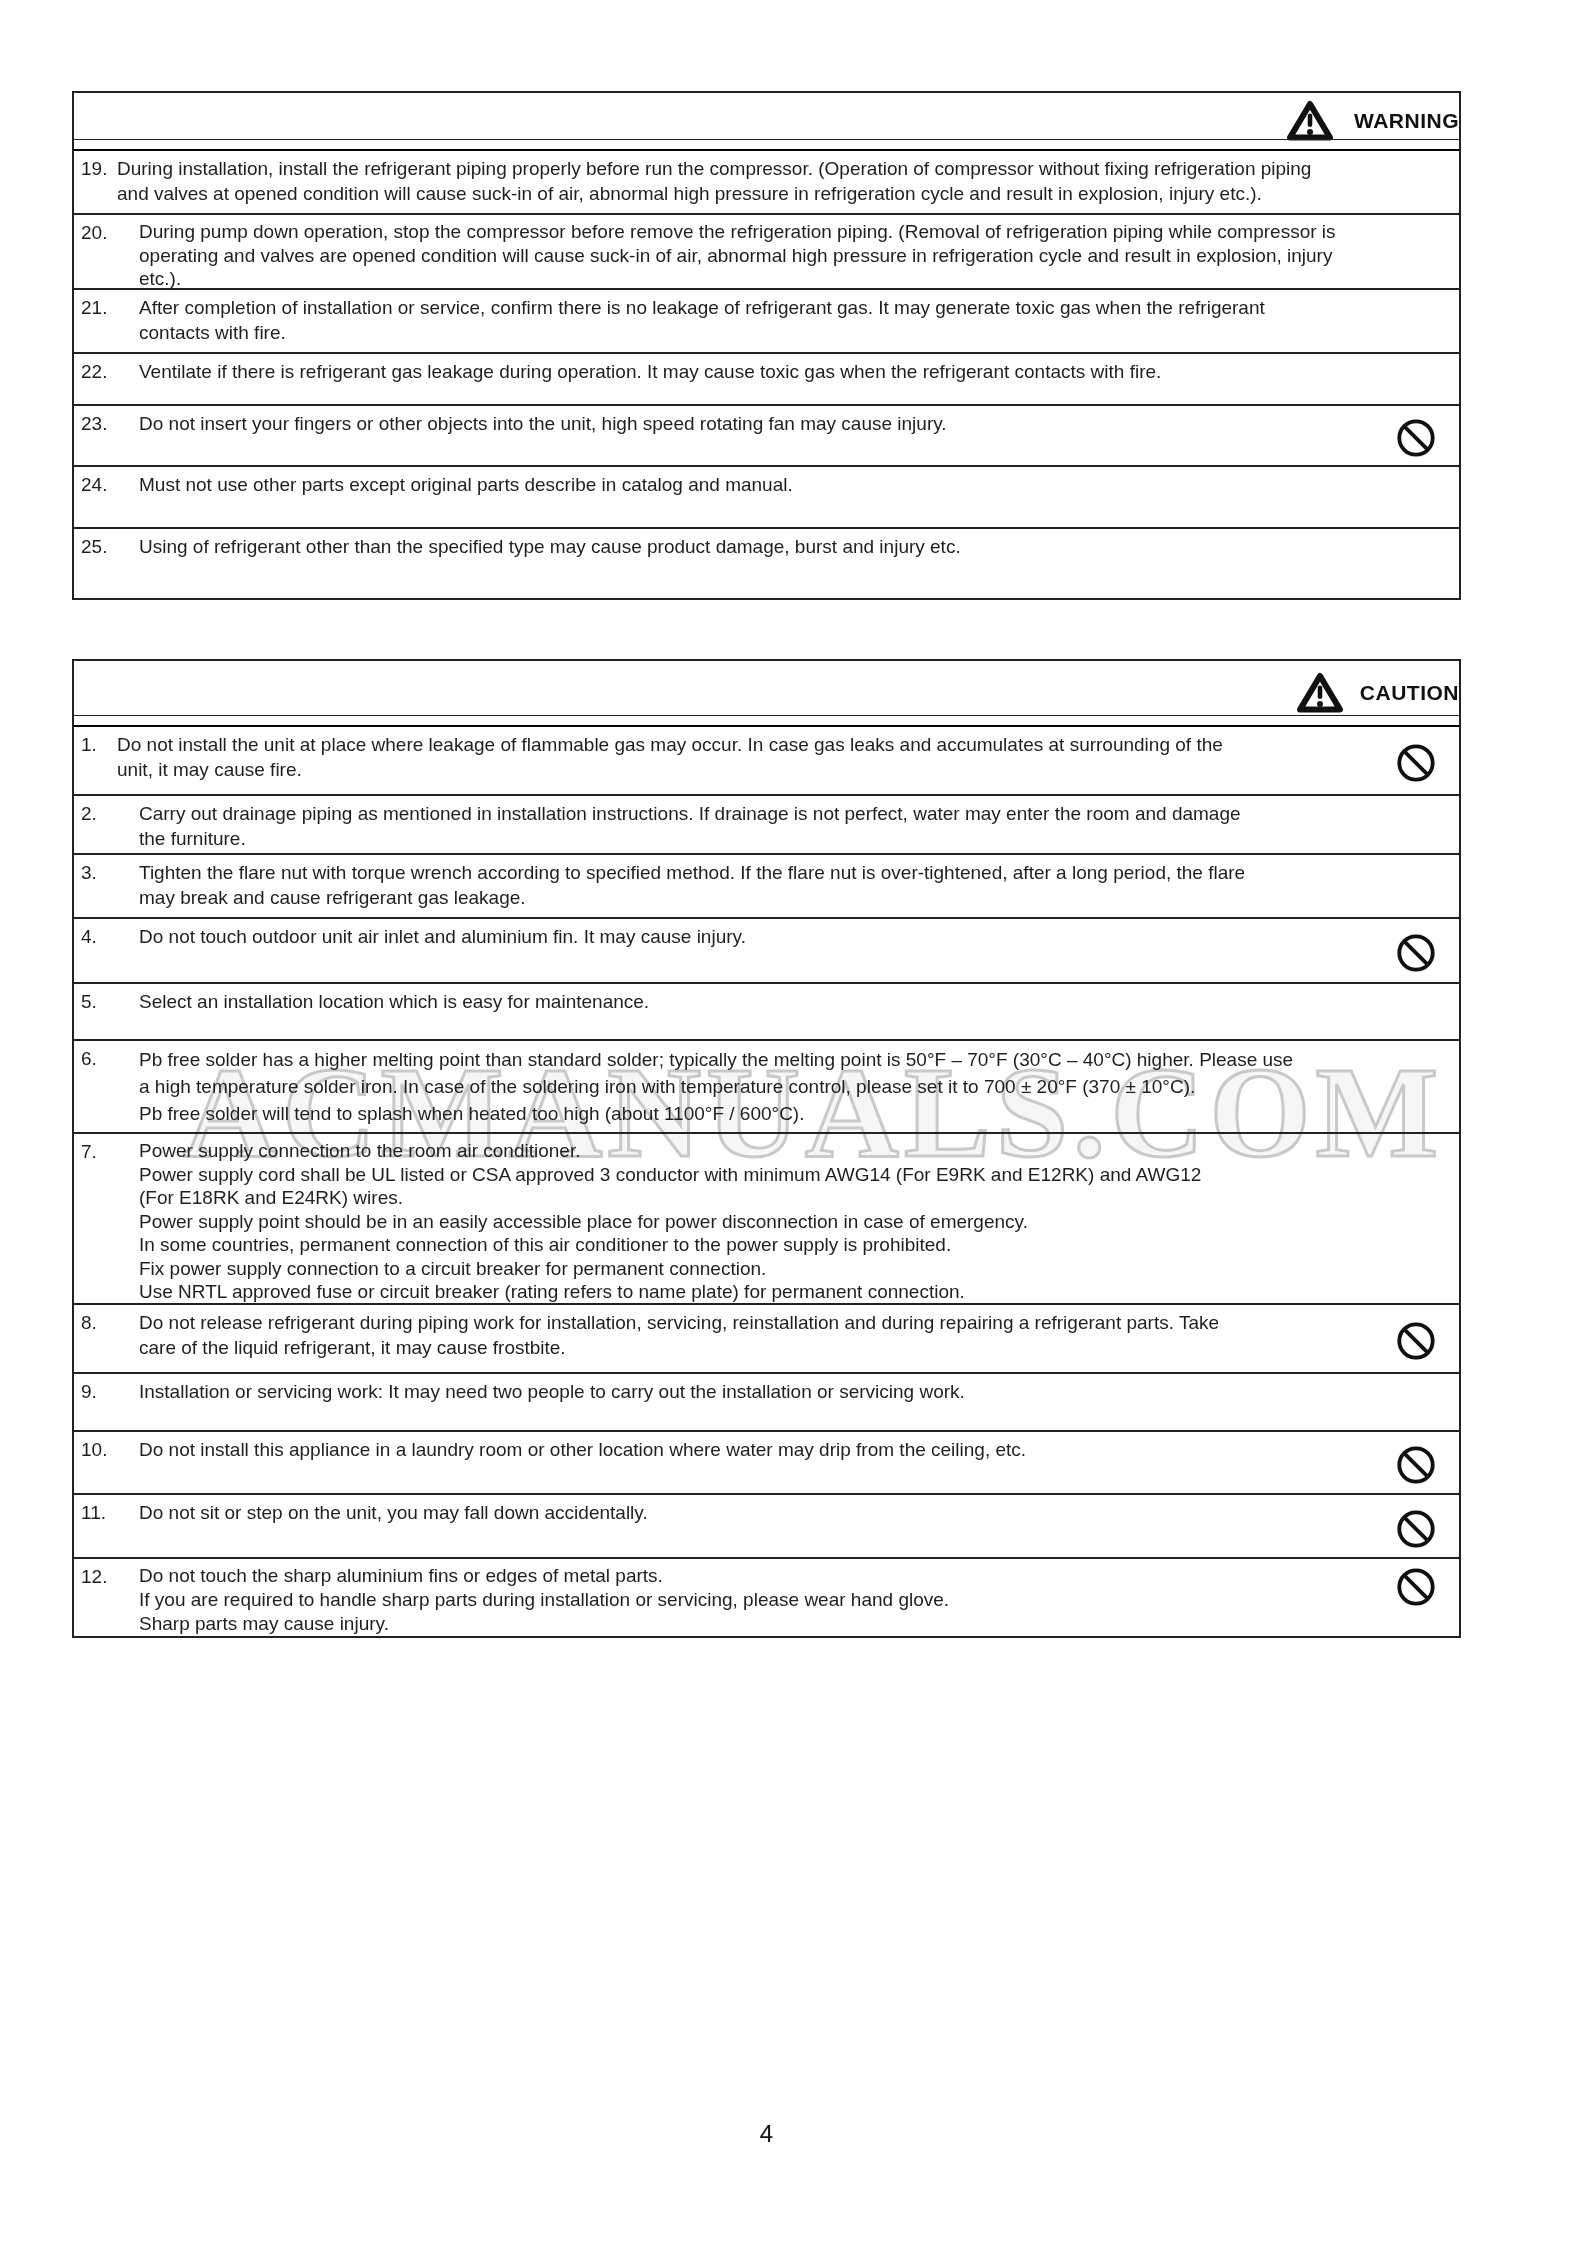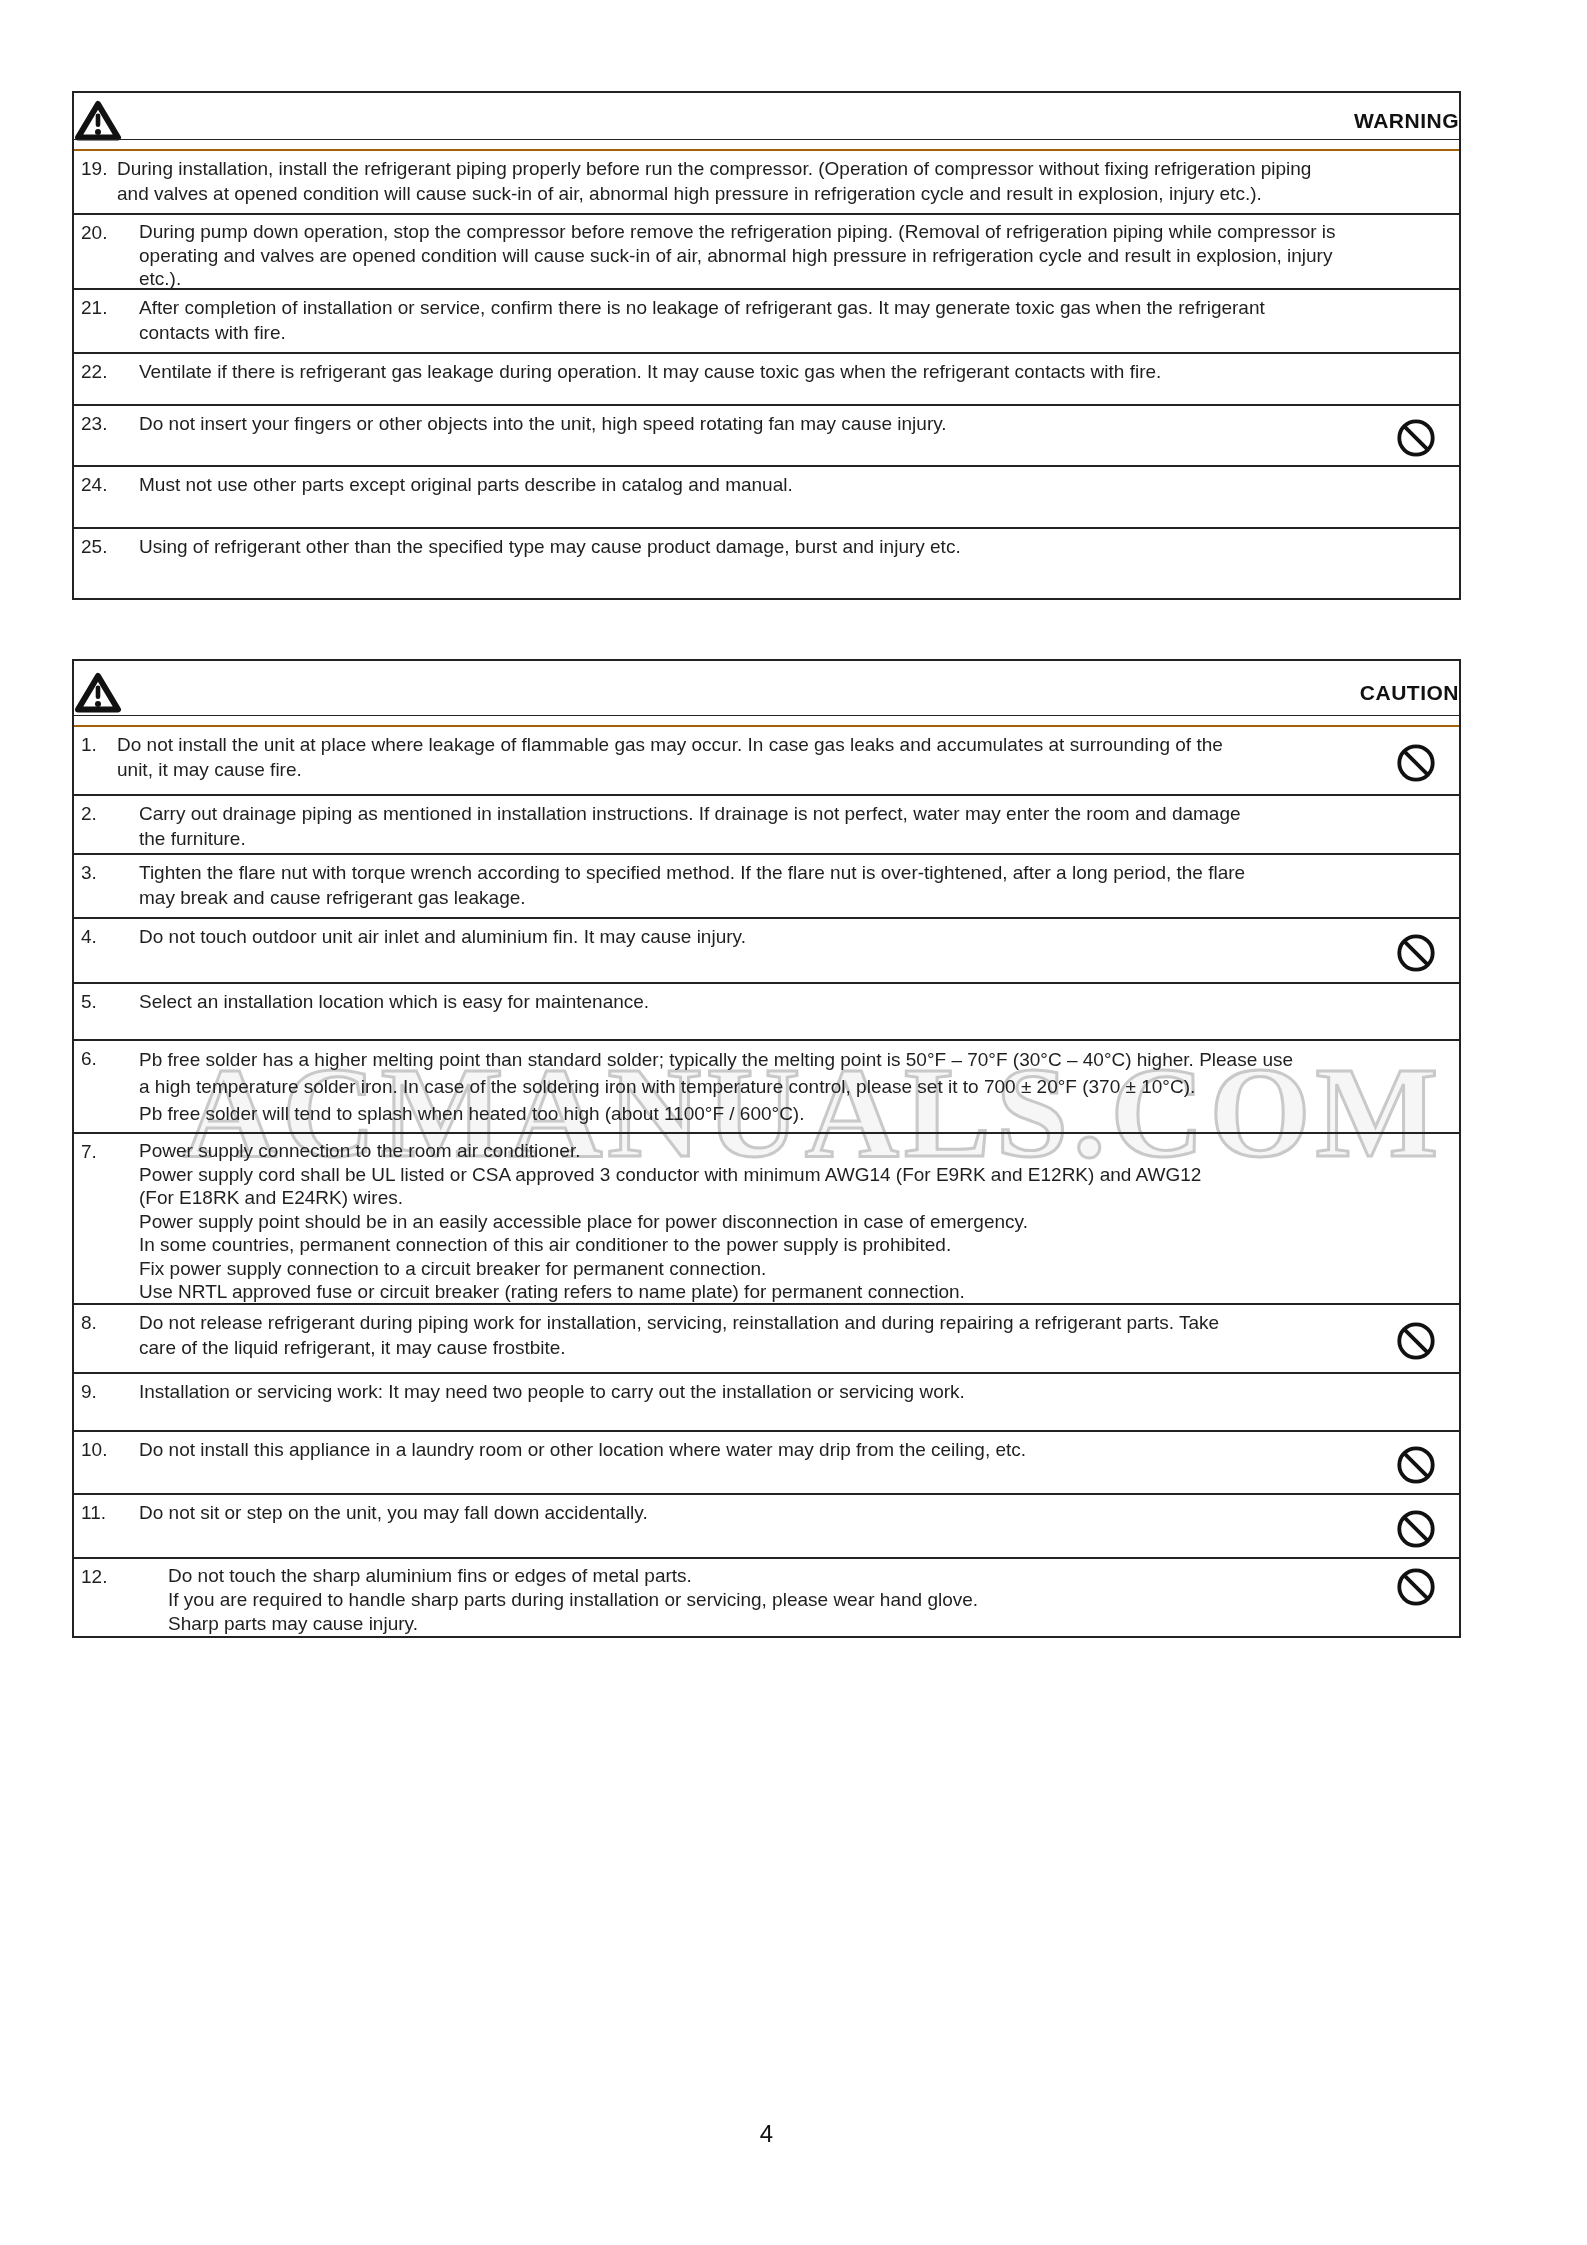--- a/index.html
+++ b/index.html
@@ -14,42 +14,42 @@
     font-size:130px;letter-spacing:5px;line-height:1;
     color:#f6f6f6;-webkit-text-stroke:3px #c9c9c9;
   }
   .table{
     position:absolute;left:72px;width:1389px;box-sizing:border-box;
     border:2px solid #222;background:transparent;z-index:1;
   }
   #warning-table{top:91px;height:509px;}
   #caution-table{top:659px;height:979px;}
   .thead{
-    position:relative;box-sizing:border-box;border-bottom:2px solid #a16207;
-    display:flex;align-items:center;justify-content:space-between;gap:20px;
+    position:relative;box-sizing:border-box;border-bottom:2px solid #000000;
+    display:flex;align-items:center;justify-content:flex-end;gap:20px;
   }
   #warning-table .thead{height:58px;}
   #caution-table .thead{height:66px;gap:16px;}
   .thead::after{
     content:"";position:absolute;left:0;right:0;bottom:9px;height:1px;background:#222;
   }
   .thead .tri{flex:0 0 auto;display:block;}
   .thead .tlabel{
     font-size:21px;font-weight:bold;letter-spacing:0.5px;color:#111;
   }
   .row{
     box-sizing:border-box;display:flex;align-items:flex-start;
     padding:5px 10px 0 7px;font-size:19px;line-height:25px;
   }
   .row + .row{border-top:2px solid #222;gap:22px;}
   .row .num{flex:0 0 36px;white-space:nowrap;}
   .row .lines{flex:1 1 auto;min-width:0;}
   .row .lines div{white-space:nowrap;}
   .lh235 .lines div{line-height:23.5px;}
-  .lh24 .lines div{line-height:24px;margin-left:29px;}
+  .lh24 .lines div{line-height:24px;}
   .lh27 .lines div{line-height:27px;}
   .sign{
     flex:0 0 42px;width:42px;height:42px;margin-left:auto;margin-right:12px;
     align-self:center;
   }
   .sign.top{align-self:flex-start;margin-top:2px;}
   .page-number{
     position:absolute;left:72px;width:1389px;top:2120px;text-align:center;
     font-size:24px;color:#111;z-index:1;
   }

